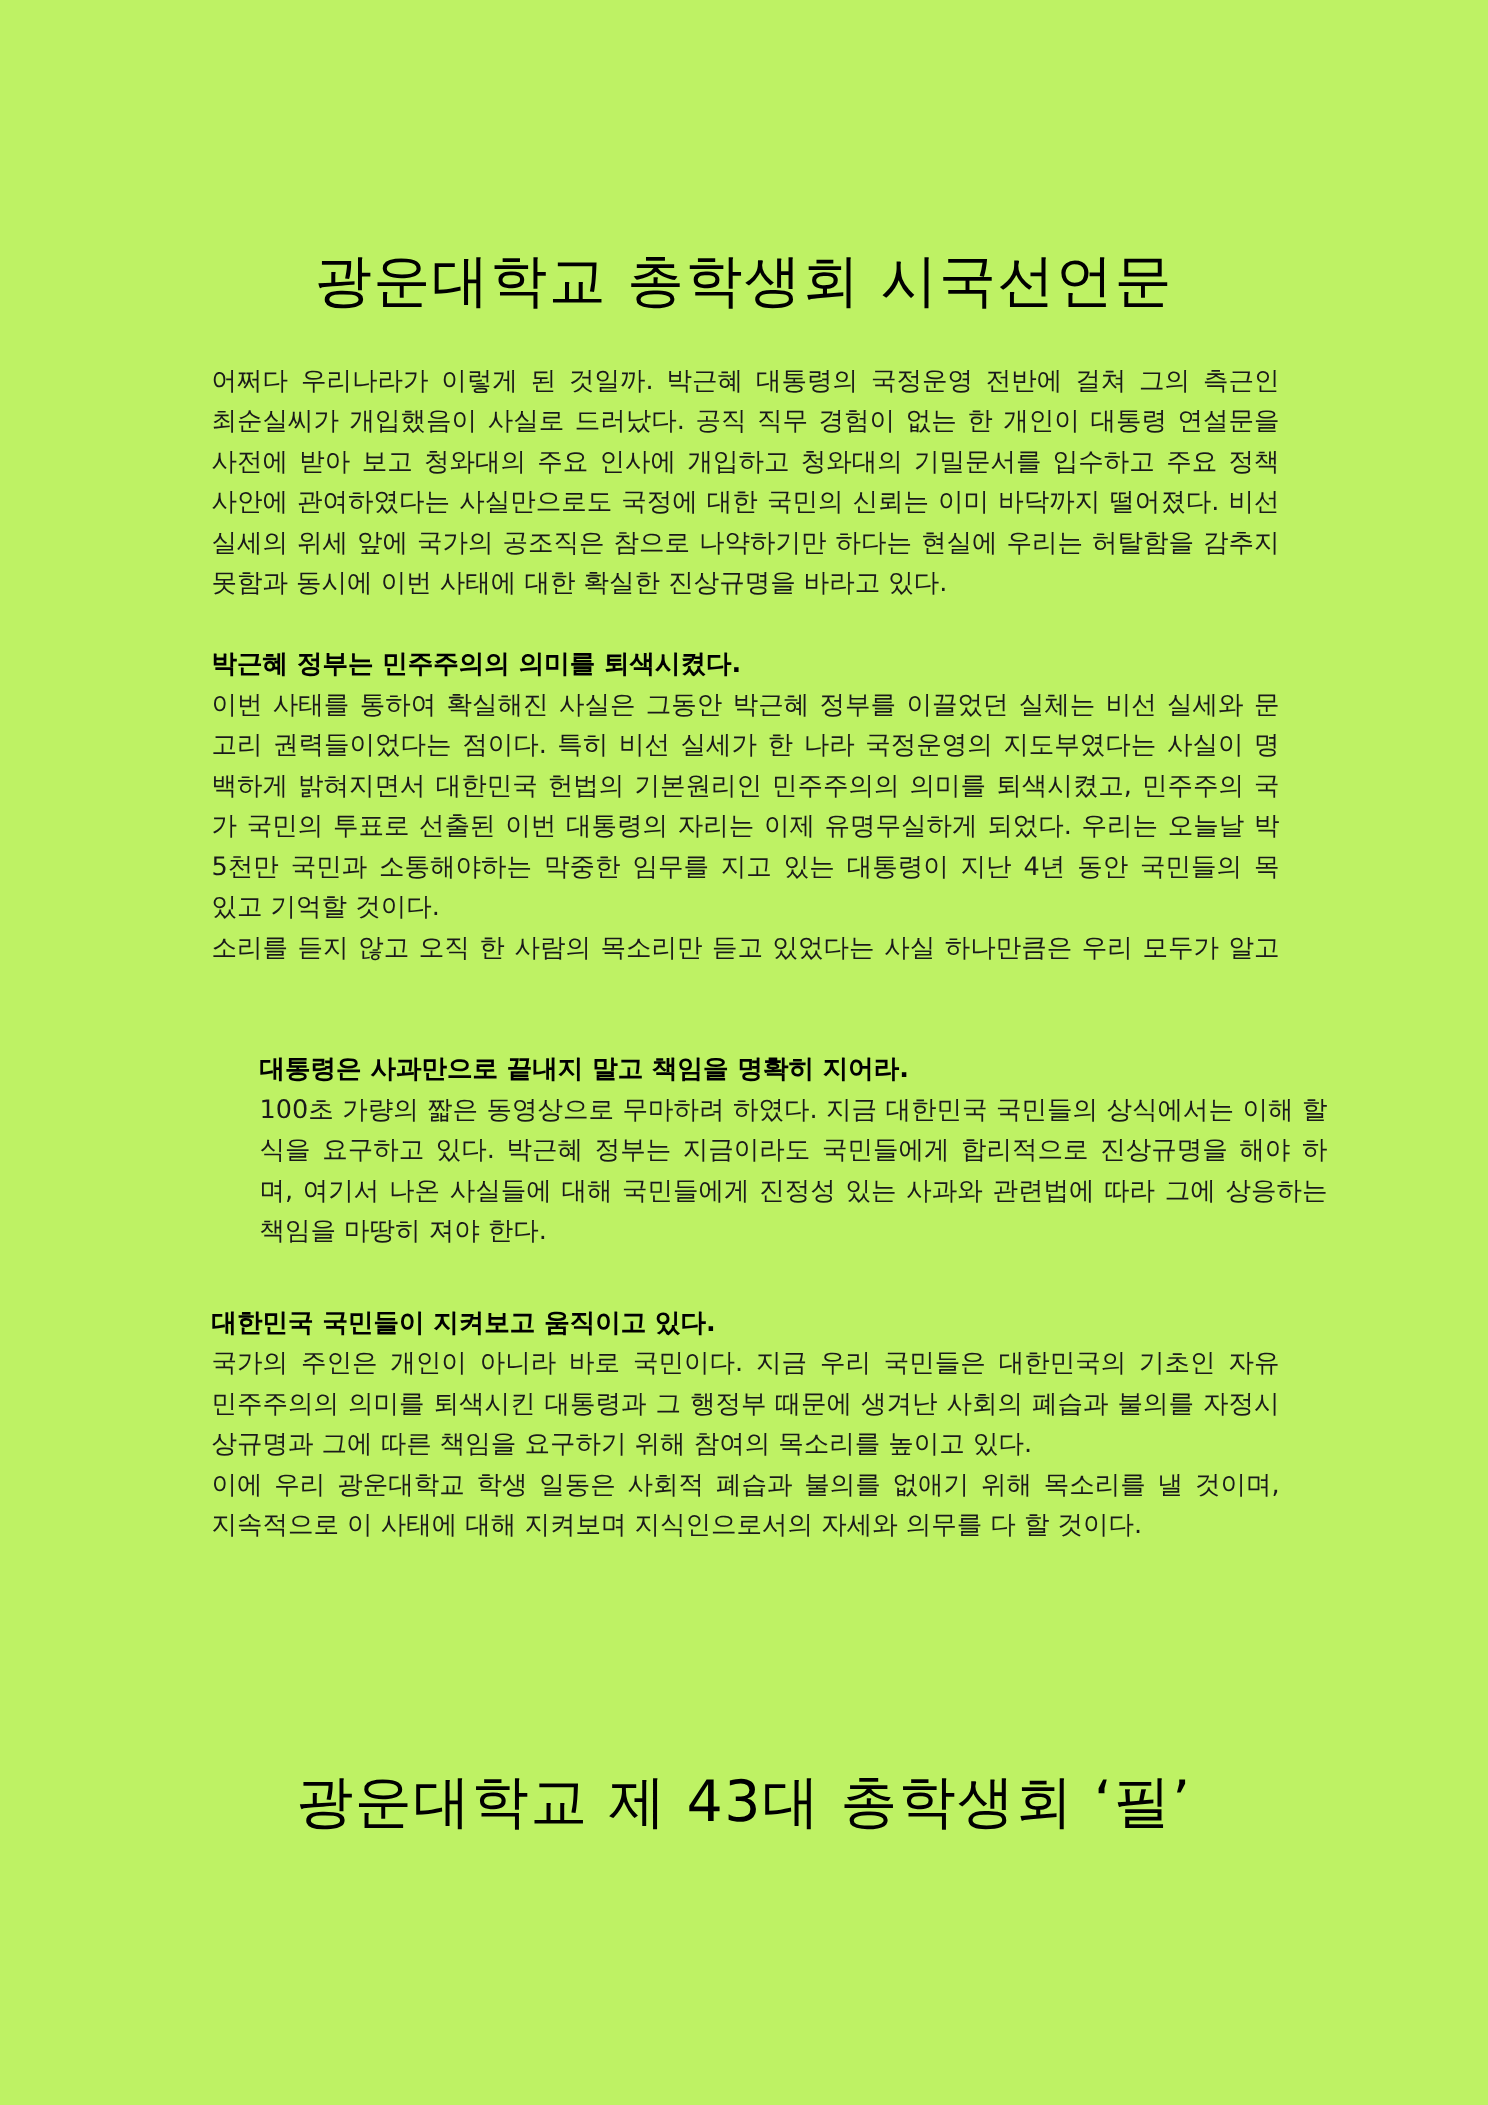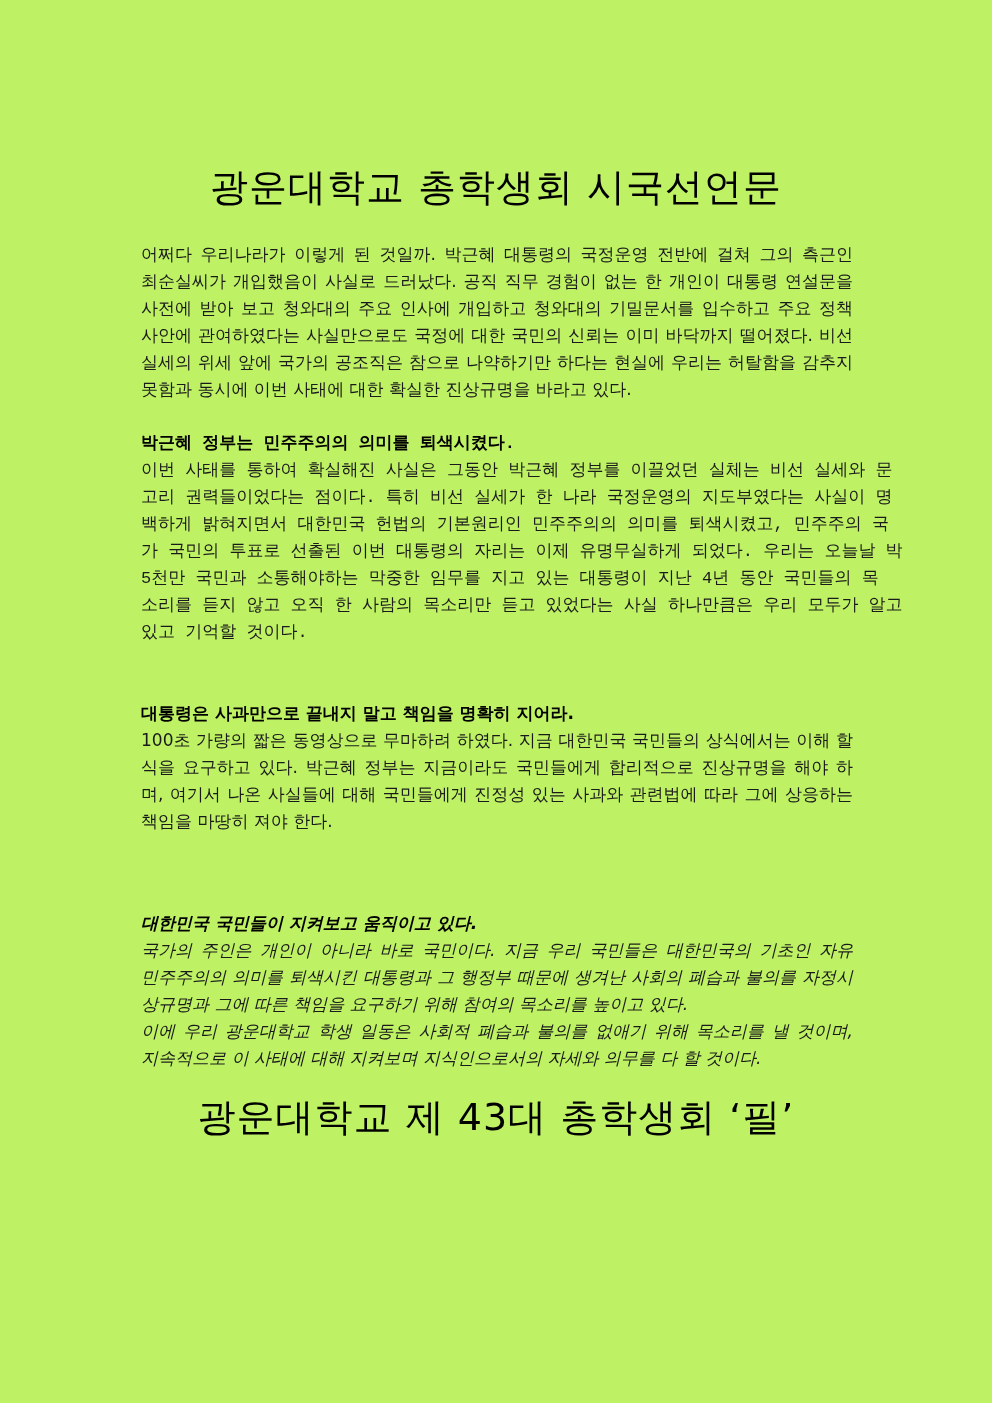--- a/index.html
+++ b/index.html
@@ -4,21 +4,21 @@
 <style>
   html, body { margin: 0; padding: 0; background: #ffffff; }
   body { width: 992px; height: 1403px; position: relative; overflow: hidden; color: #111; }
   .page { position: absolute; left: 0; top: 0; width: 992px; height: 1403px; background: #bef264; padding-left: 48px; }
   .title {
     position: absolute; left: 0; width: 992px; text-align: center;
     font-family: "DejaVu Sans", sans-serif; font-weight: normal;
     font-size: 38px; letter-spacing: 1px; color: #000; margin: 0;
   }
   .title.top { top: 162px; }
-  .title.bottom { top: 1092px; text-align: center; }
+  .title.bottom { top: 1176px; text-align: center; }
   .body-text {
     position: absolute; left: 141px; width: 712px;
     font-family: "DejaVu Sans", sans-serif; font-size: 17px; color: #1a1a1a;
   }
   .line { height: 27px; line-height: 27px; white-space: nowrap; text-align: justify; text-align-last: justify; }
   .line.last { text-align-last: left; }
   .heading { height: 27px; line-height: 27px; font-weight: bold; white-space: nowrap; color: #000; }
 </style>
 </head>
 <body>
@@ -29,40 +29,40 @@
 
   <div class="body-text" style="top:241px;">
     <div class="line"> 어쩌다 우리나라가 이렇게 된 것일까. 박근혜 대통령의 국정운영 전반에 걸쳐 그의 측근인</div>
     <div class="line">최순실씨가 개입했음이 사실로 드러났다. 공직 직무 경험이 없는 한 개인이 대통령 연설문을</div>
     <div class="line">사전에 받아 보고 청와대의 주요 인사에 개입하고 청와대의 기밀문서를 입수하고 주요 정책</div>
     <div class="line">사안에 관여하였다는 사실만으로도 국정에 대한 국민의 신뢰는 이미 바닥까지 떨어졌다. 비선</div>
     <div class="line">실세의 위세 앞에 국가의 공조직은 참으로 나약하기만 하다는 현실에 우리는 허탈함을 감추지</div>
     <div class="line last">못함과 동시에 이번 사태에 대한 확실한 진상규명을 바라고 있다.</div>
   </div>
 
-  <div class="body-text" style="top:430px;font-family:Liberation Mono, monospace;">
+  <div class="body-text" style="top:430px;">
     <div class="heading">박근혜 정부는 민주주의의 의미를 퇴색시켰다.</div>
     <div class="line"> 이번 사태를 통하여 확실해진 사실은 그동안 박근혜 정부를 이끌었던 실체는 비선 실세와 문</div>
     <div class="line">고리 권력들이었다는 점이다. 특히 비선 실세가 한 나라 국정운영의 지도부였다는 사실이 명</div>
     <div class="line">백하게 밝혀지면서 대한민국 헌법의 기본원리인 민주주의의 의미를 퇴색시켰고, 민주주의 국</div>
     <div class="line">가 국민의 투표로 선출된 이번 대통령의 자리는 이제 유명무실하게 되었다. 우리는 오늘날 박</div>
     <div class="line"> 5천만 국민과 소통해야하는 막중한 임무를 지고 있는 대통령이 지난 4년 동안 국민들의 목</div>
+    <div class="line last">있고 기억할 것이다.</div>
     <div class="line">소리를 듣지 않고 오직 한 사람의 목소리만 듣고 있었다는 사실 하나만큼은 우리 모두가 알고</div>
-    <div class="line last">있고 기억할 것이다.</div>
   </div>
 
-  <div class="body-text" style="top:700px;">
+  <div class="body-text" style="top:700px;margin-left:32px;">
     <div class="heading">대통령은 사과만으로 끝내지 말고 책임을 명확히 지어라.</div>
     <div class="line">100초 가량의 짧은 동영상으로 무마하려 하였다. 지금 대한민국 국민들의 상식에서는 이해 할</div>
     <div class="line">식을 요구하고 있다. 박근혜 정부는 지금이라도 국민들에게 합리적으로 진상규명을 해야 하</div>
     <div class="line">며, 여기서 나온 사실들에 대해 국민들에게 진정성 있는 사과와 관련법에 따라 그에 상응하는</div>
     <div class="line last">책임을 마땅히 져야 한다.</div>
   </div>
 
-  <div class="body-text" style="top:910px;font-style:italic;">
+  <div class="body-text" style="top:869px;">
     <div class="heading">대한민국 국민들이 지켜보고 움직이고 있다.</div>
     <div class="line"> 국가의 주인은 개인이 아니라 바로 국민이다. 지금 우리 국민들은 대한민국의 기초인 자유</div>
     <div class="line">민주주의의 의미를 퇴색시킨 대통령과 그 행정부 때문에 생겨난 사회의 폐습과 불의를 자정시</div>
     <div class="line last">상규명과 그에 따른 책임을 요구하기 위해 참여의 목소리를 높이고 있다.</div>
     <div class="line"> 이에 우리 광운대학교 학생 일동은 사회적 폐습과 불의를 없애기 위해 목소리를 낼 것이며,</div>
     <div class="line last">지속적으로 이 사태에 대해 지켜보며 지식인으로서의 자세와 의무를 다 할 것이다.</div>
   </div>
 
   <h2 class="title bottom">광운대학교 제 43대 총학생회 ‘필’</h2>
 

